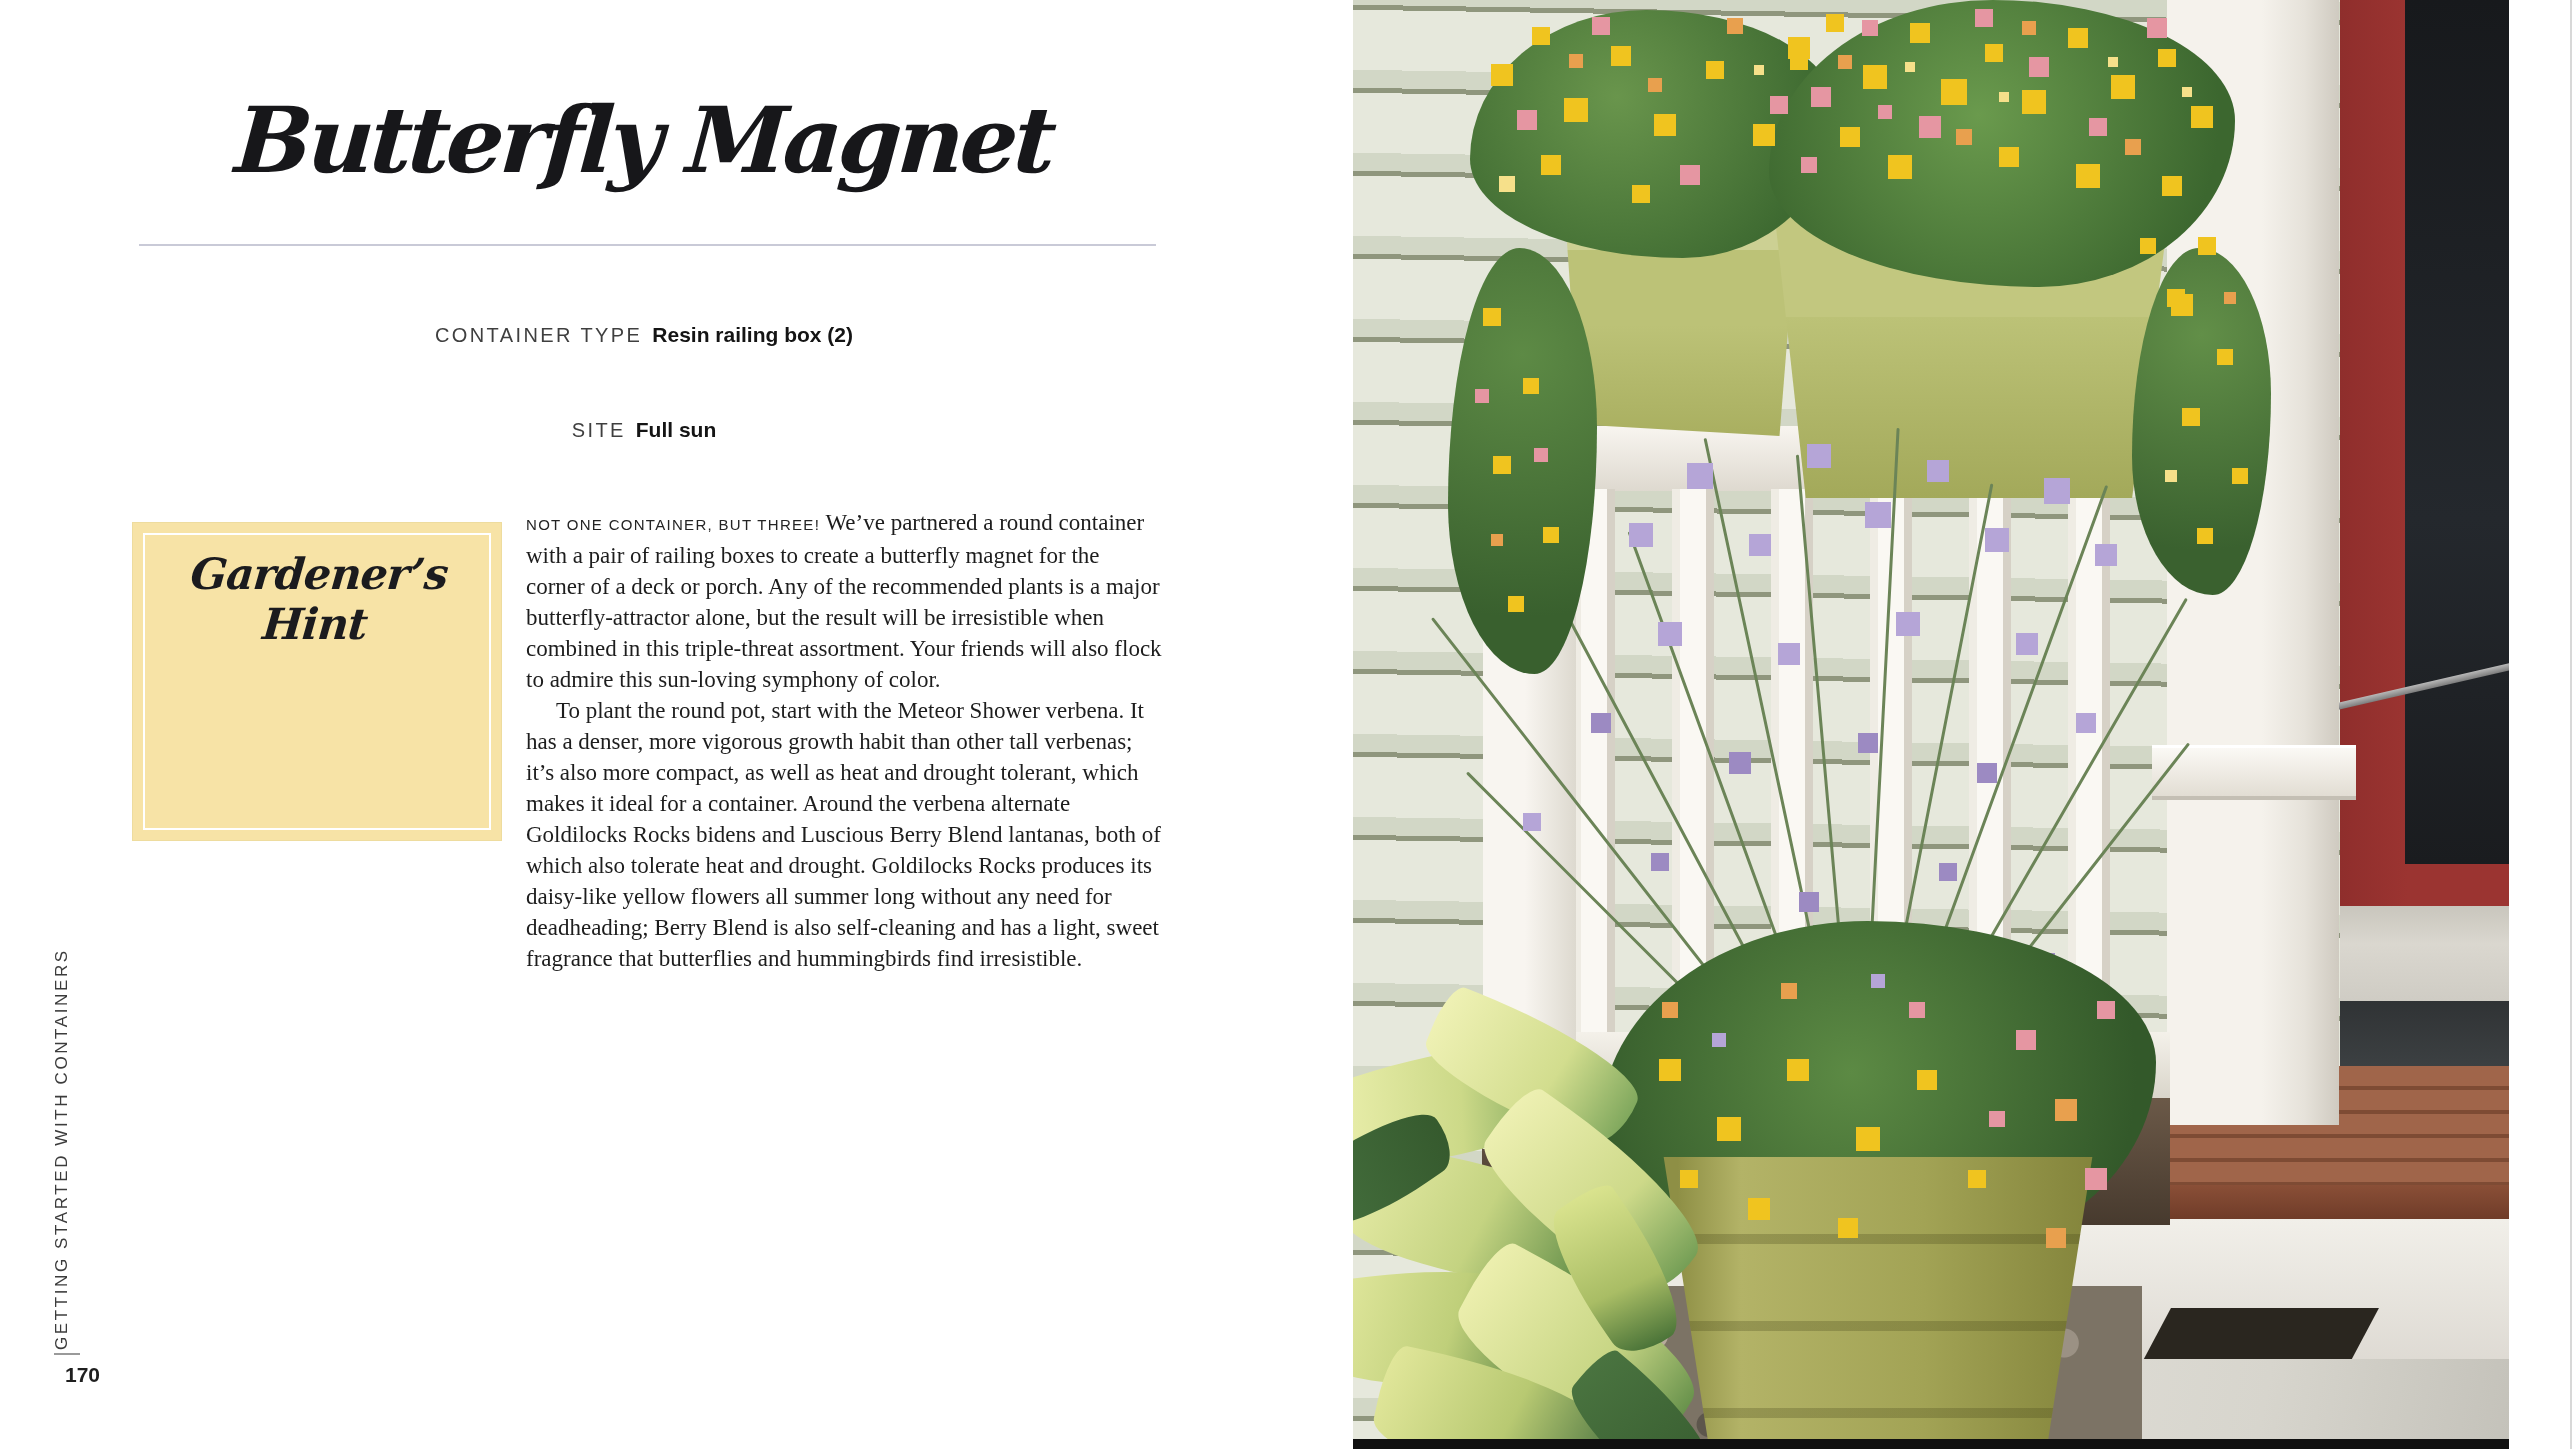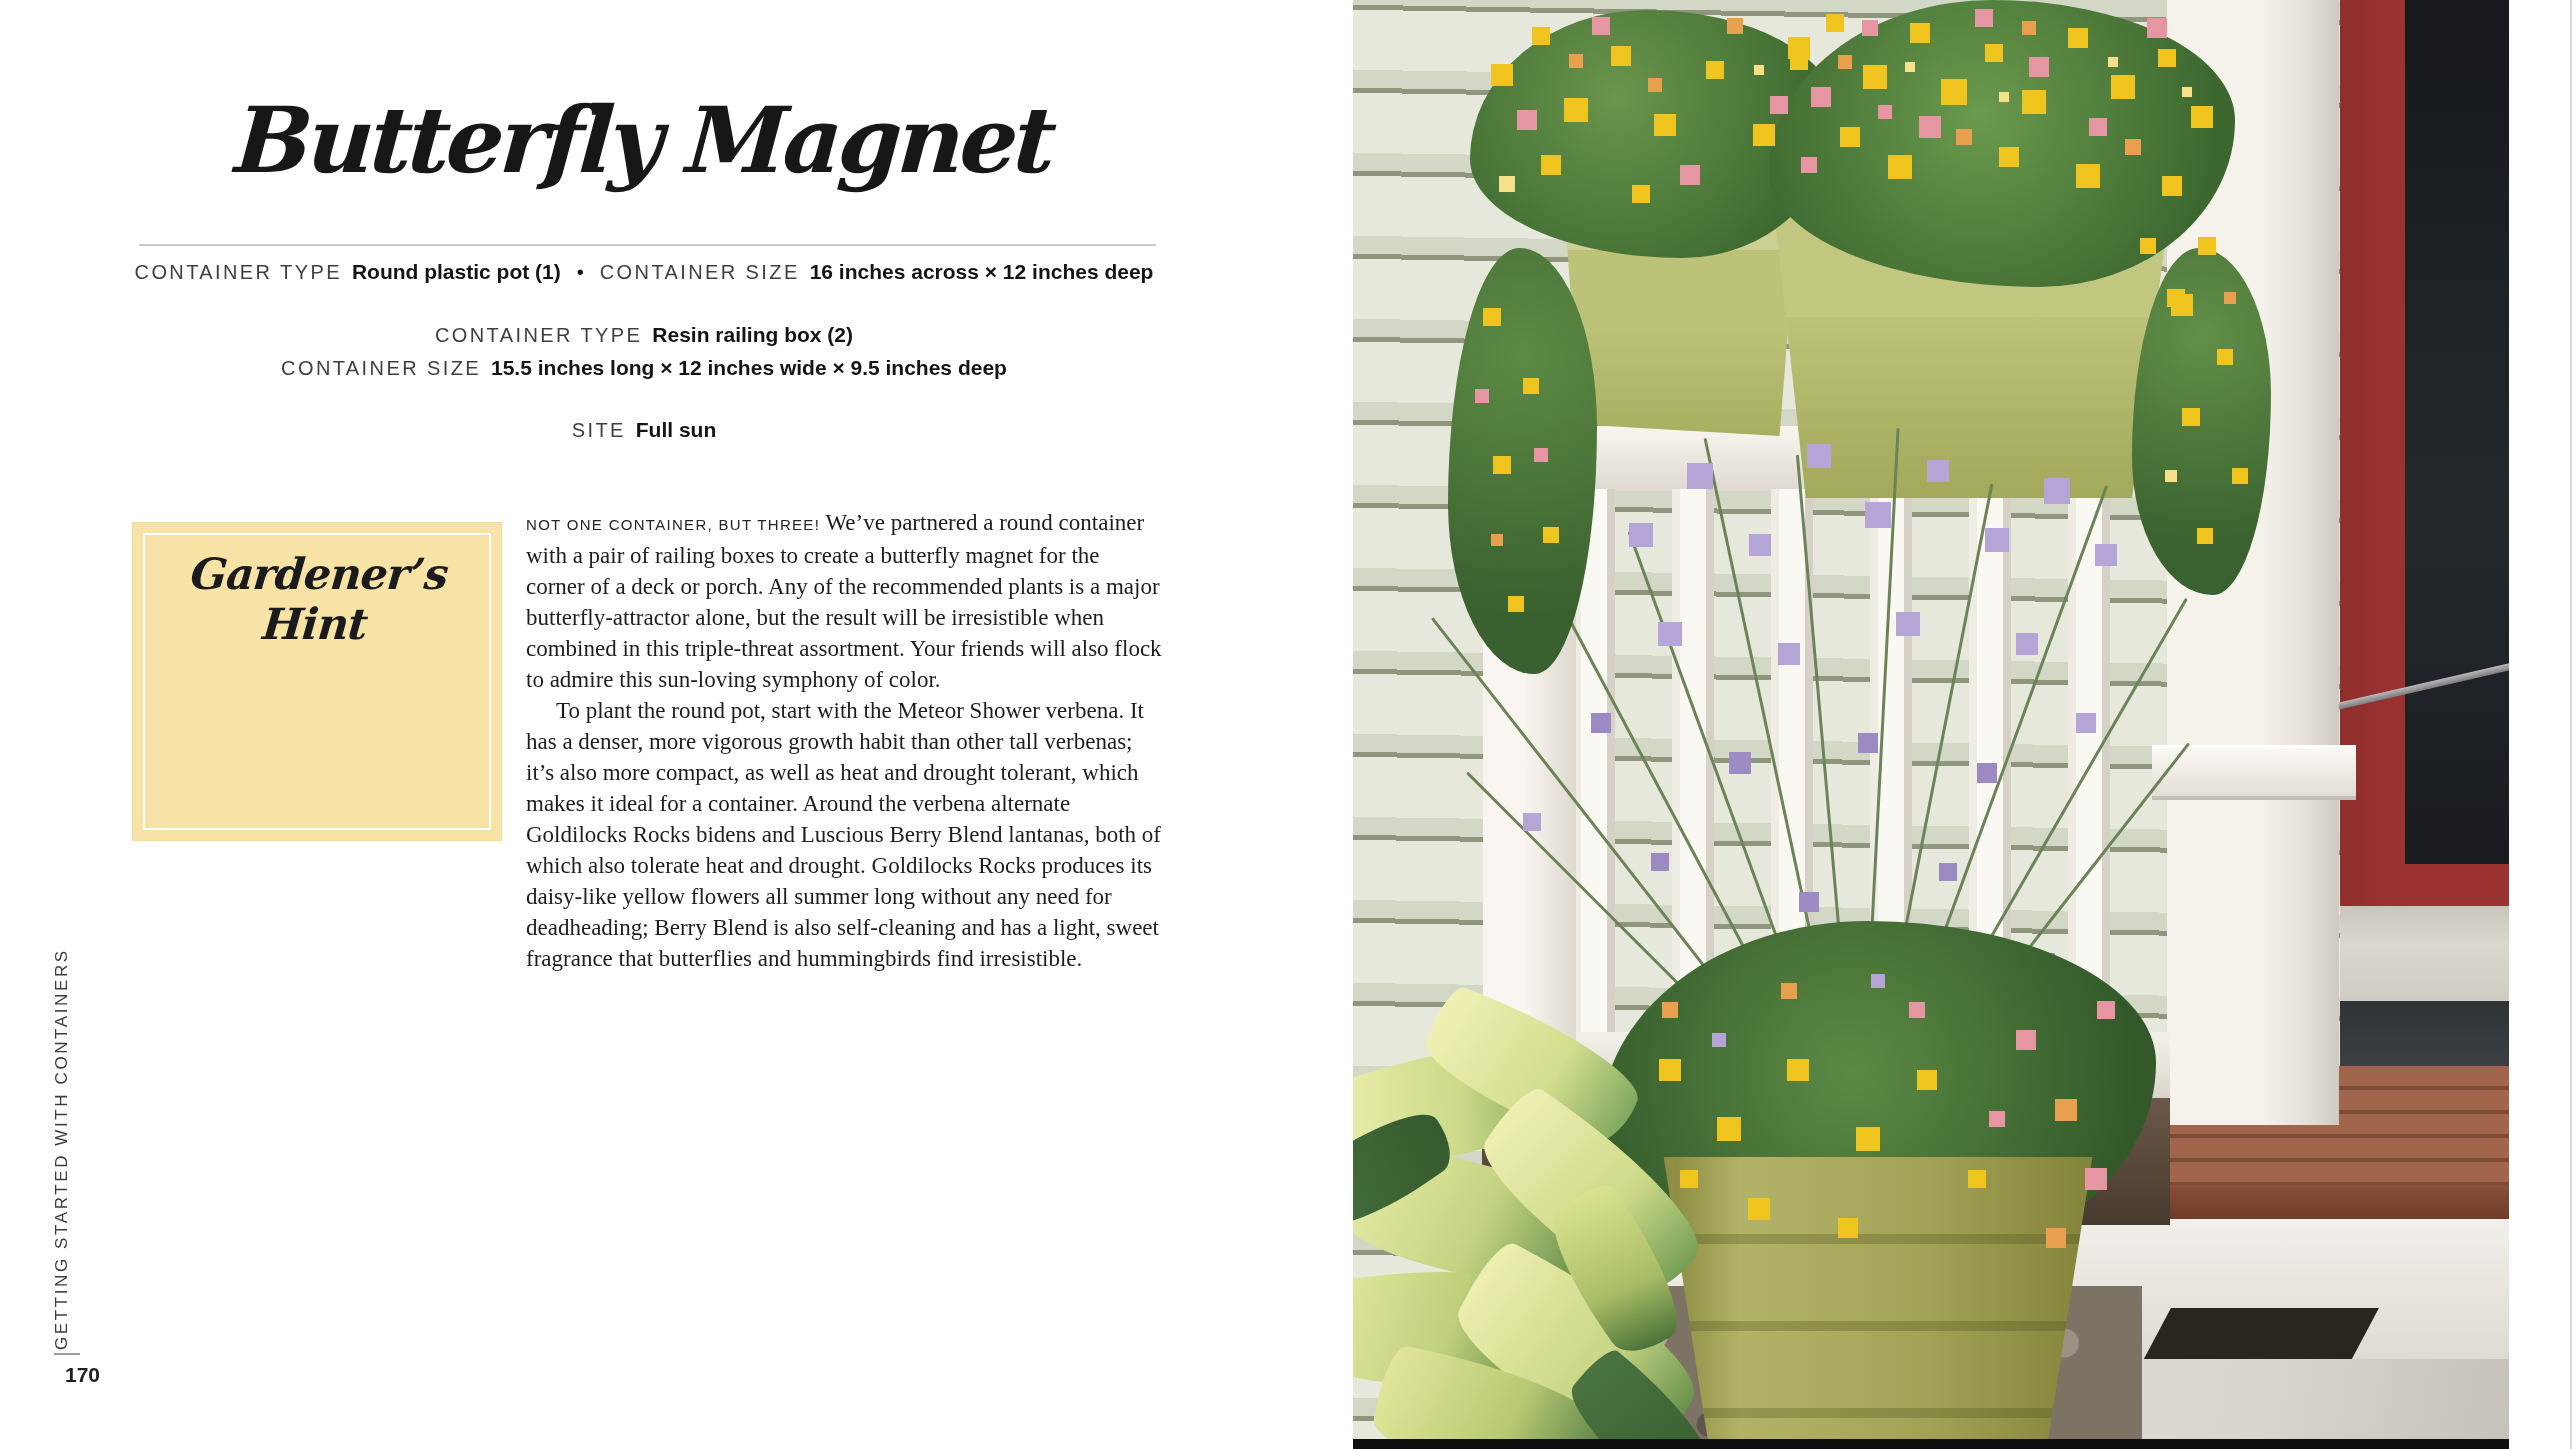--- a/index.html
+++ b/index.html
@@ -117,28 +117,22 @@
 </style>
 </head>
 <body>
 
 <div class="spread">
 
   <section class="page-left">
     <h1 class="title">Butterfly Magnet</h1>
     <div class="title-rule"></div>
 
-    <div class="spec spec1">
-      <span class="lbl">CONTAINER TYPE</span><span class="val">Round plastic pot (1)</span><span class="bullet">•</span><span class="lbl">CONTAINER SIZE</span><span class="val">16 inches across × 12 inches deep</span>
-    </div>
     <div class="spec spec2">
       <span class="lbl">CONTAINER TYPE</span><span class="val">Resin railing box (2)</span>
-    </div>
-    <div class="spec spec3">
-      <span class="lbl">CONTAINER SIZE</span><span class="val">15.5 inches long × 12 inches wide × 9.5 inches deep</span>
     </div>
     <div class="spec spec4">
       <span class="lbl">SITE</span><span class="val">Full sun</span>
     </div>
 
     <aside class="hint">
       <h2>Gardener’s Hint</h2>
     </aside>
 
     <div class="body-col">

